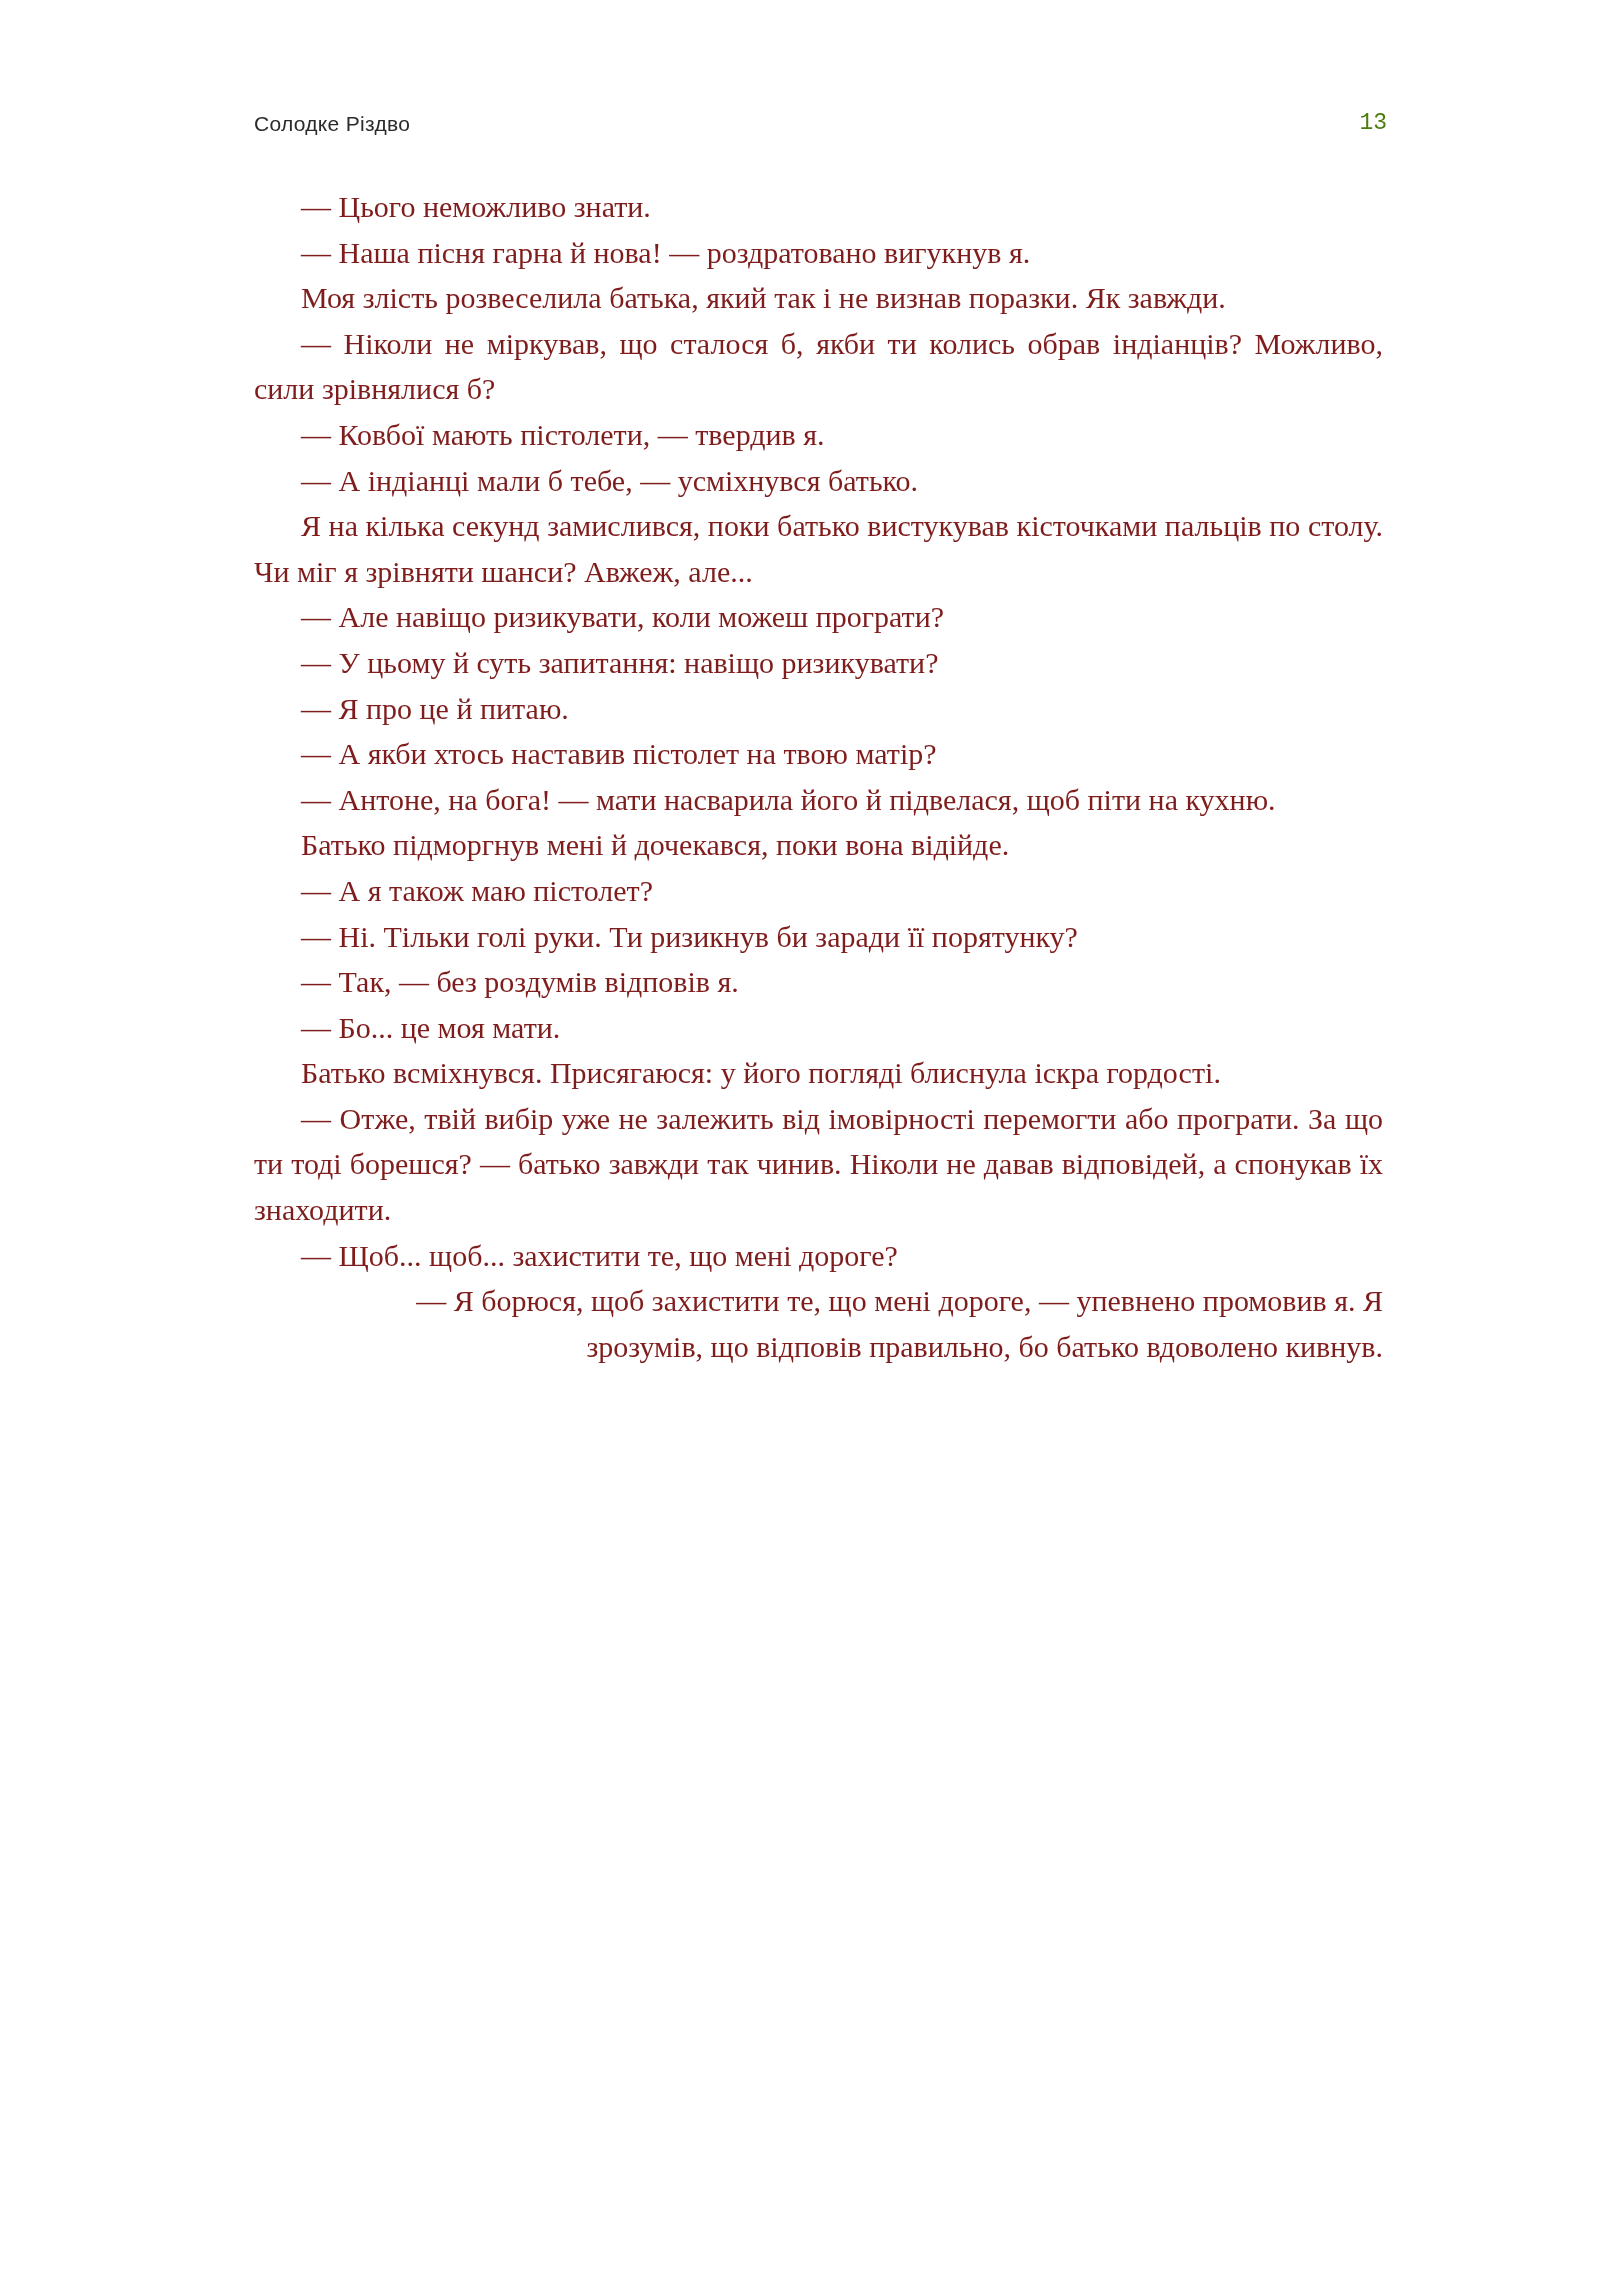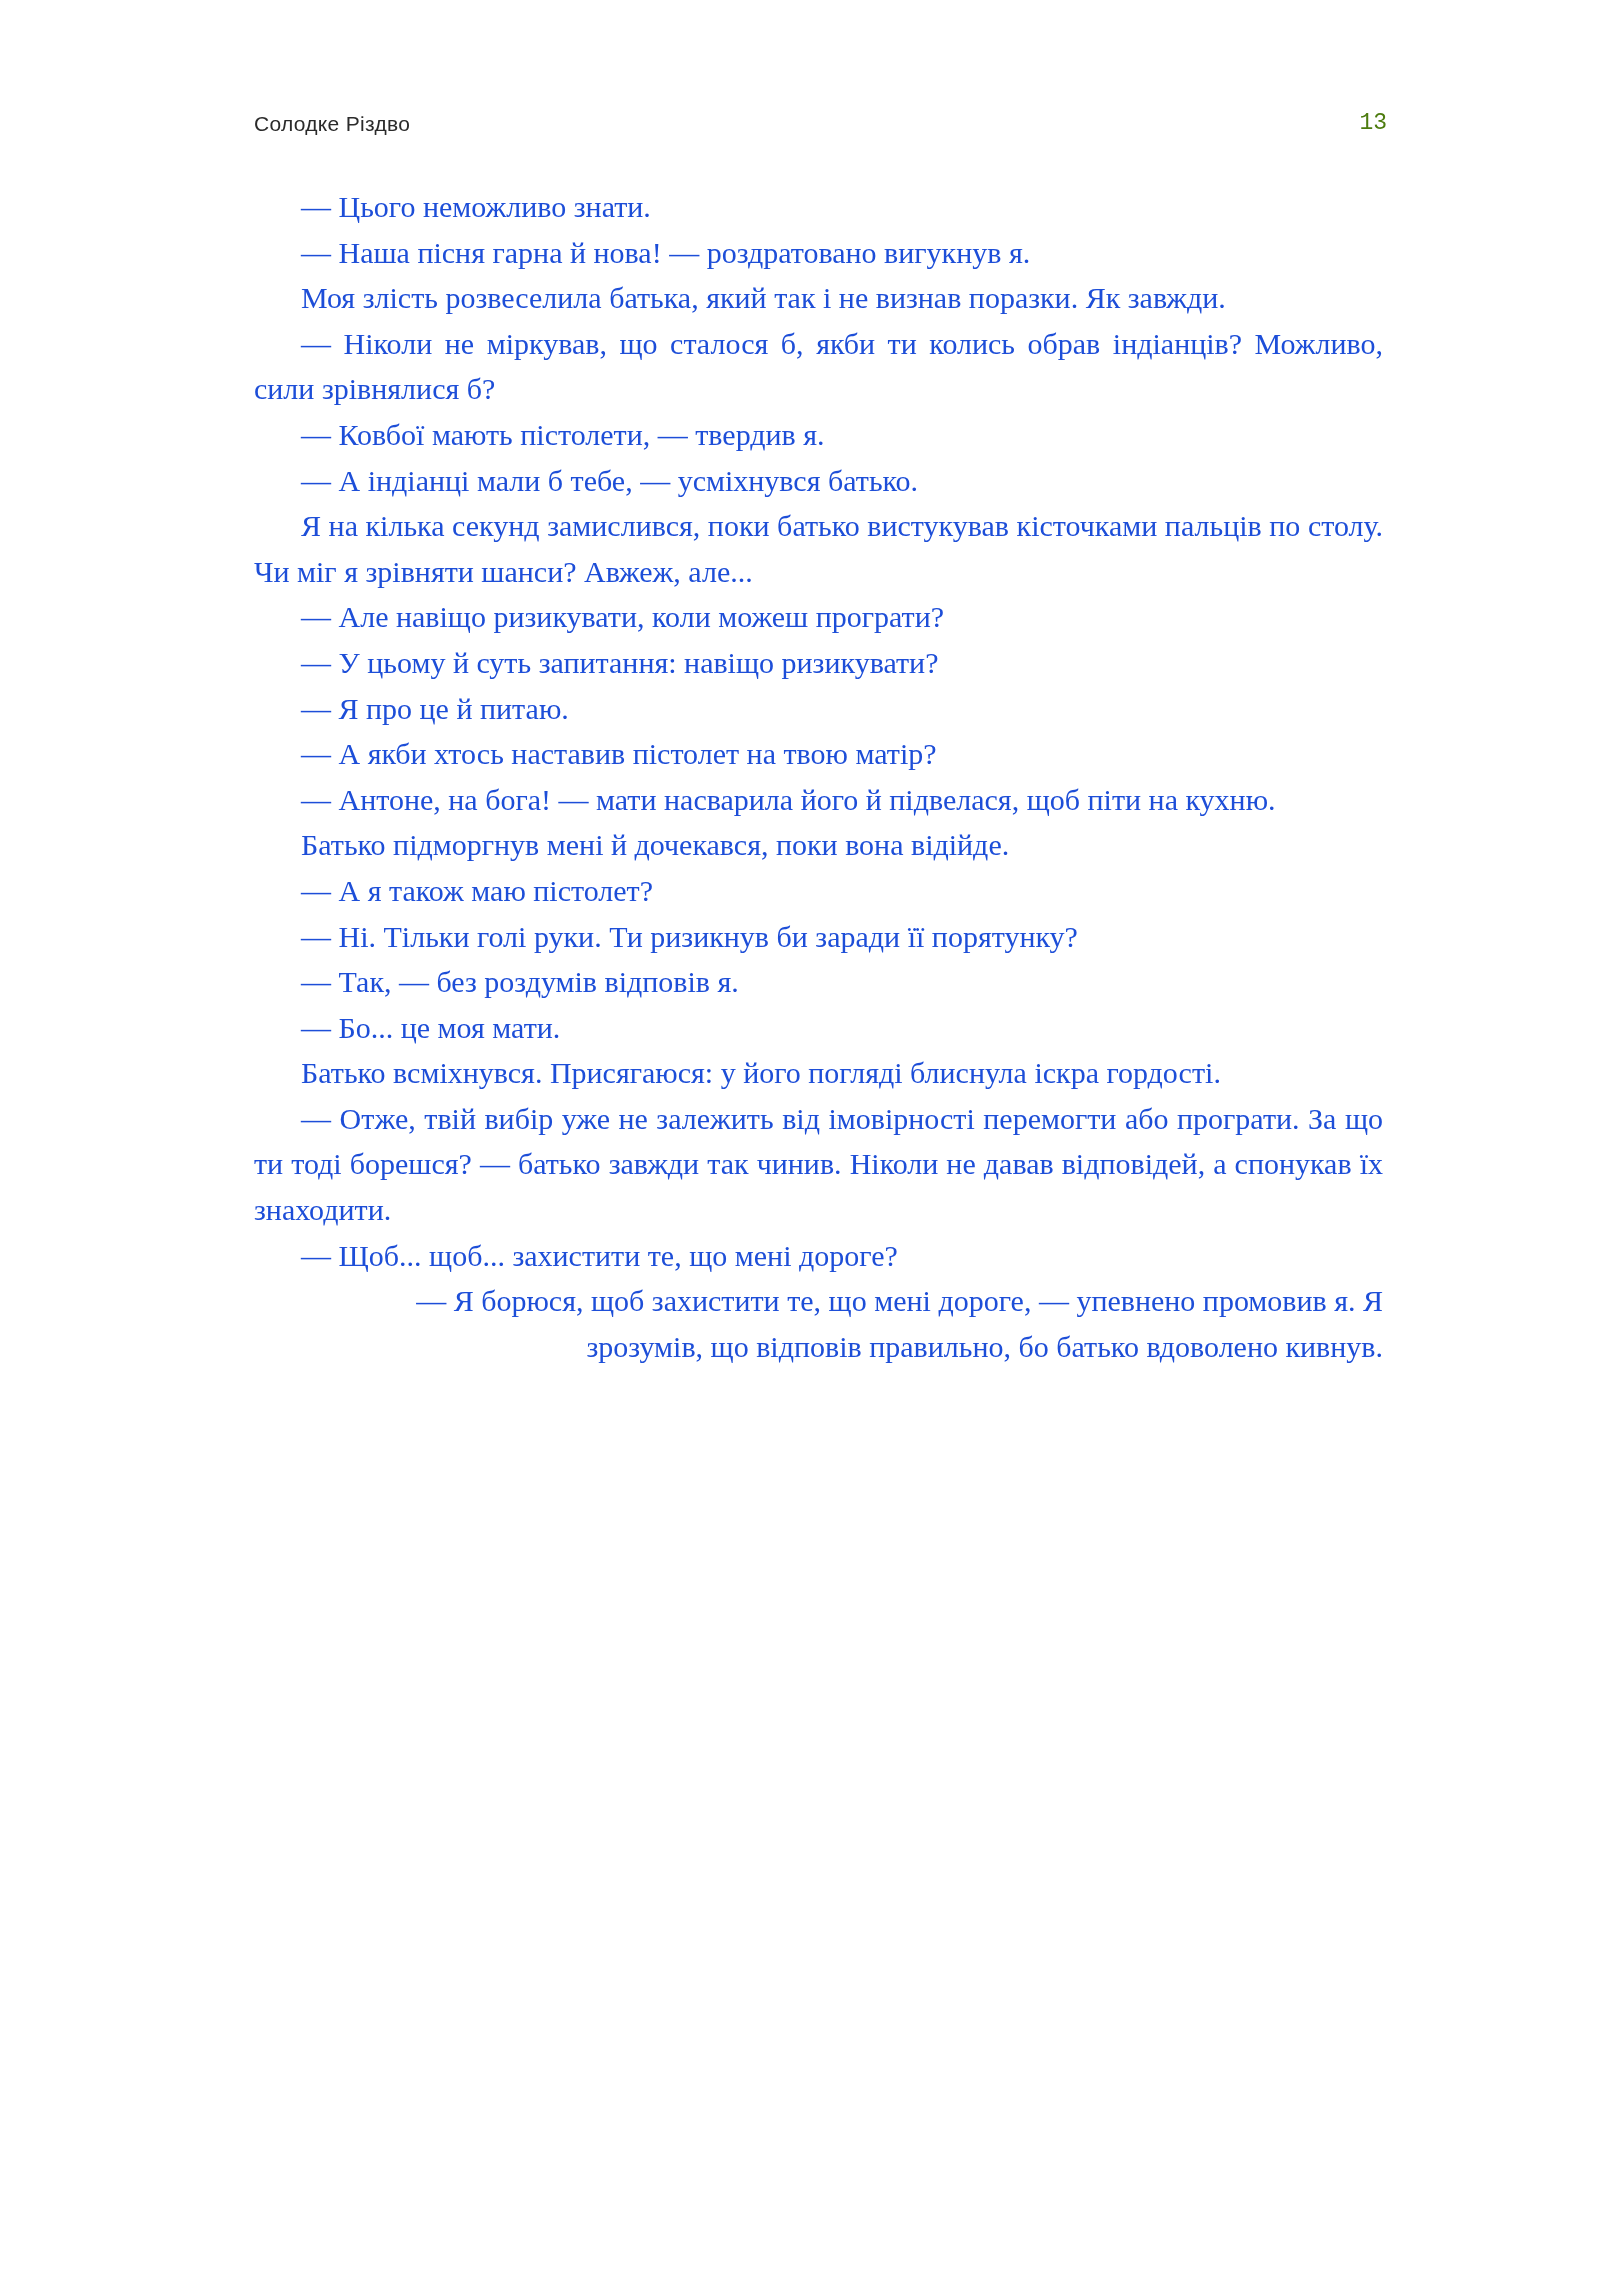--- a/index.html
+++ b/index.html
@@ -51,21 +51,21 @@
 
   .body-text {
     position: absolute;
     top: 184px;
     left: 254px;
     width: 1129px;
     font-size: 30px;
     line-height: 1.52;
     text-align: justify;
     text-justify: inter-word;
-    color: #1d4ed8;
+    color: #7f1d1d;
   }
 
   .body-text p {
     margin: 0;
     text-indent: 47px;
     hyphens: manual;
   }
 
   
   .body-text p.dialogue {

